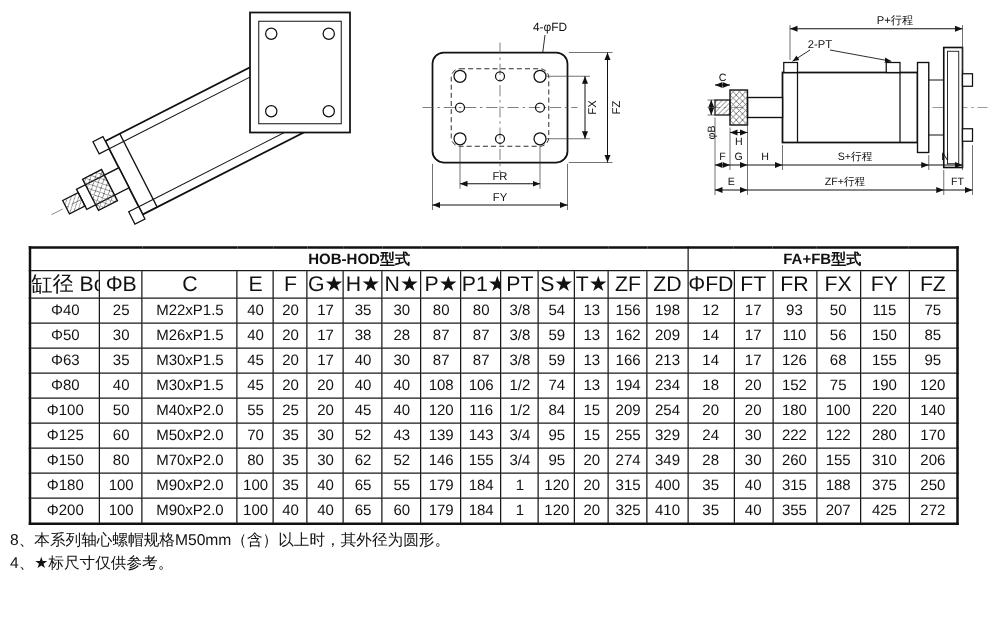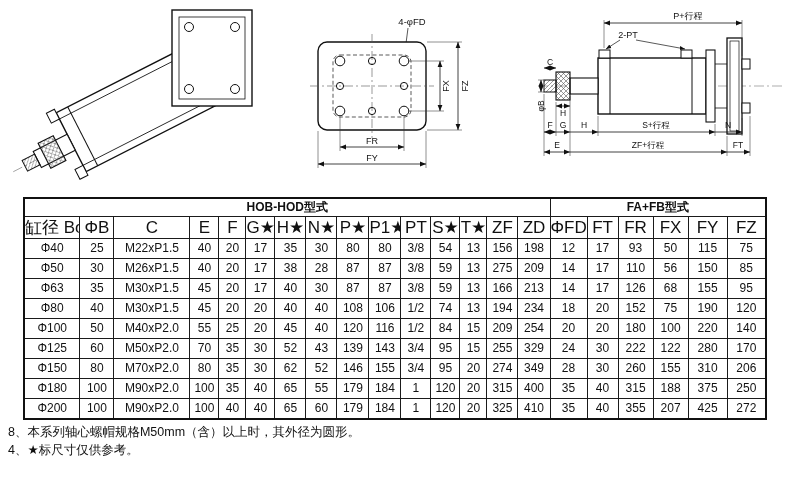--- a/index.html
+++ b/index.html
@@ -1,20 +1,20 @@
 <!DOCTYPE html>
 <html><head>
 <meta charset="utf-8">
 <style>
   * { margin:0; padding:0; box-sizing:border-box; }
   html,body {
     width:790px; height:502px; background:#ffffff; overflow:hidden;
     font-family:"Liberation Sans","DejaVu Sans",sans-serif; color:#111;
   }
-  .drawings { position:relative; width:632px; height:197px; }
+  .drawings { position:relative; width:632px; height:197px;margin-left:28px; }
   .dw { position:absolute; }
   .dw1 { left:2px;   top:0; }
   .dw2 { left:300px; top:14px; }
   .dw3 { left:536px; top:6px; }
   table {
     border-collapse:collapse; table-layout:fixed;
     width:660px; margin:0 auto; font-size:12px; border:2px solid #111;
   }
   th,td {
     border:1px solid #1a1a1a; text-align:center; padding:0;
@@ -273,21 +273,21 @@
           <td>40</td>
           <td>20</td>
           <td>17</td>
           <td>38</td>
           <td>28</td>
           <td>87</td>
           <td>87</td>
           <td>3/8</td>
           <td>59</td>
           <td>13</td>
-          <td>275</td>
+          <td>162</td>
           <td>209</td>
           <td>14</td>
           <td>17</td>
           <td>110</td>
           <td>56</td>
           <td>150</td>
           <td>85</td>
         </tr>
         <tr>
           <td>Φ63</td>

